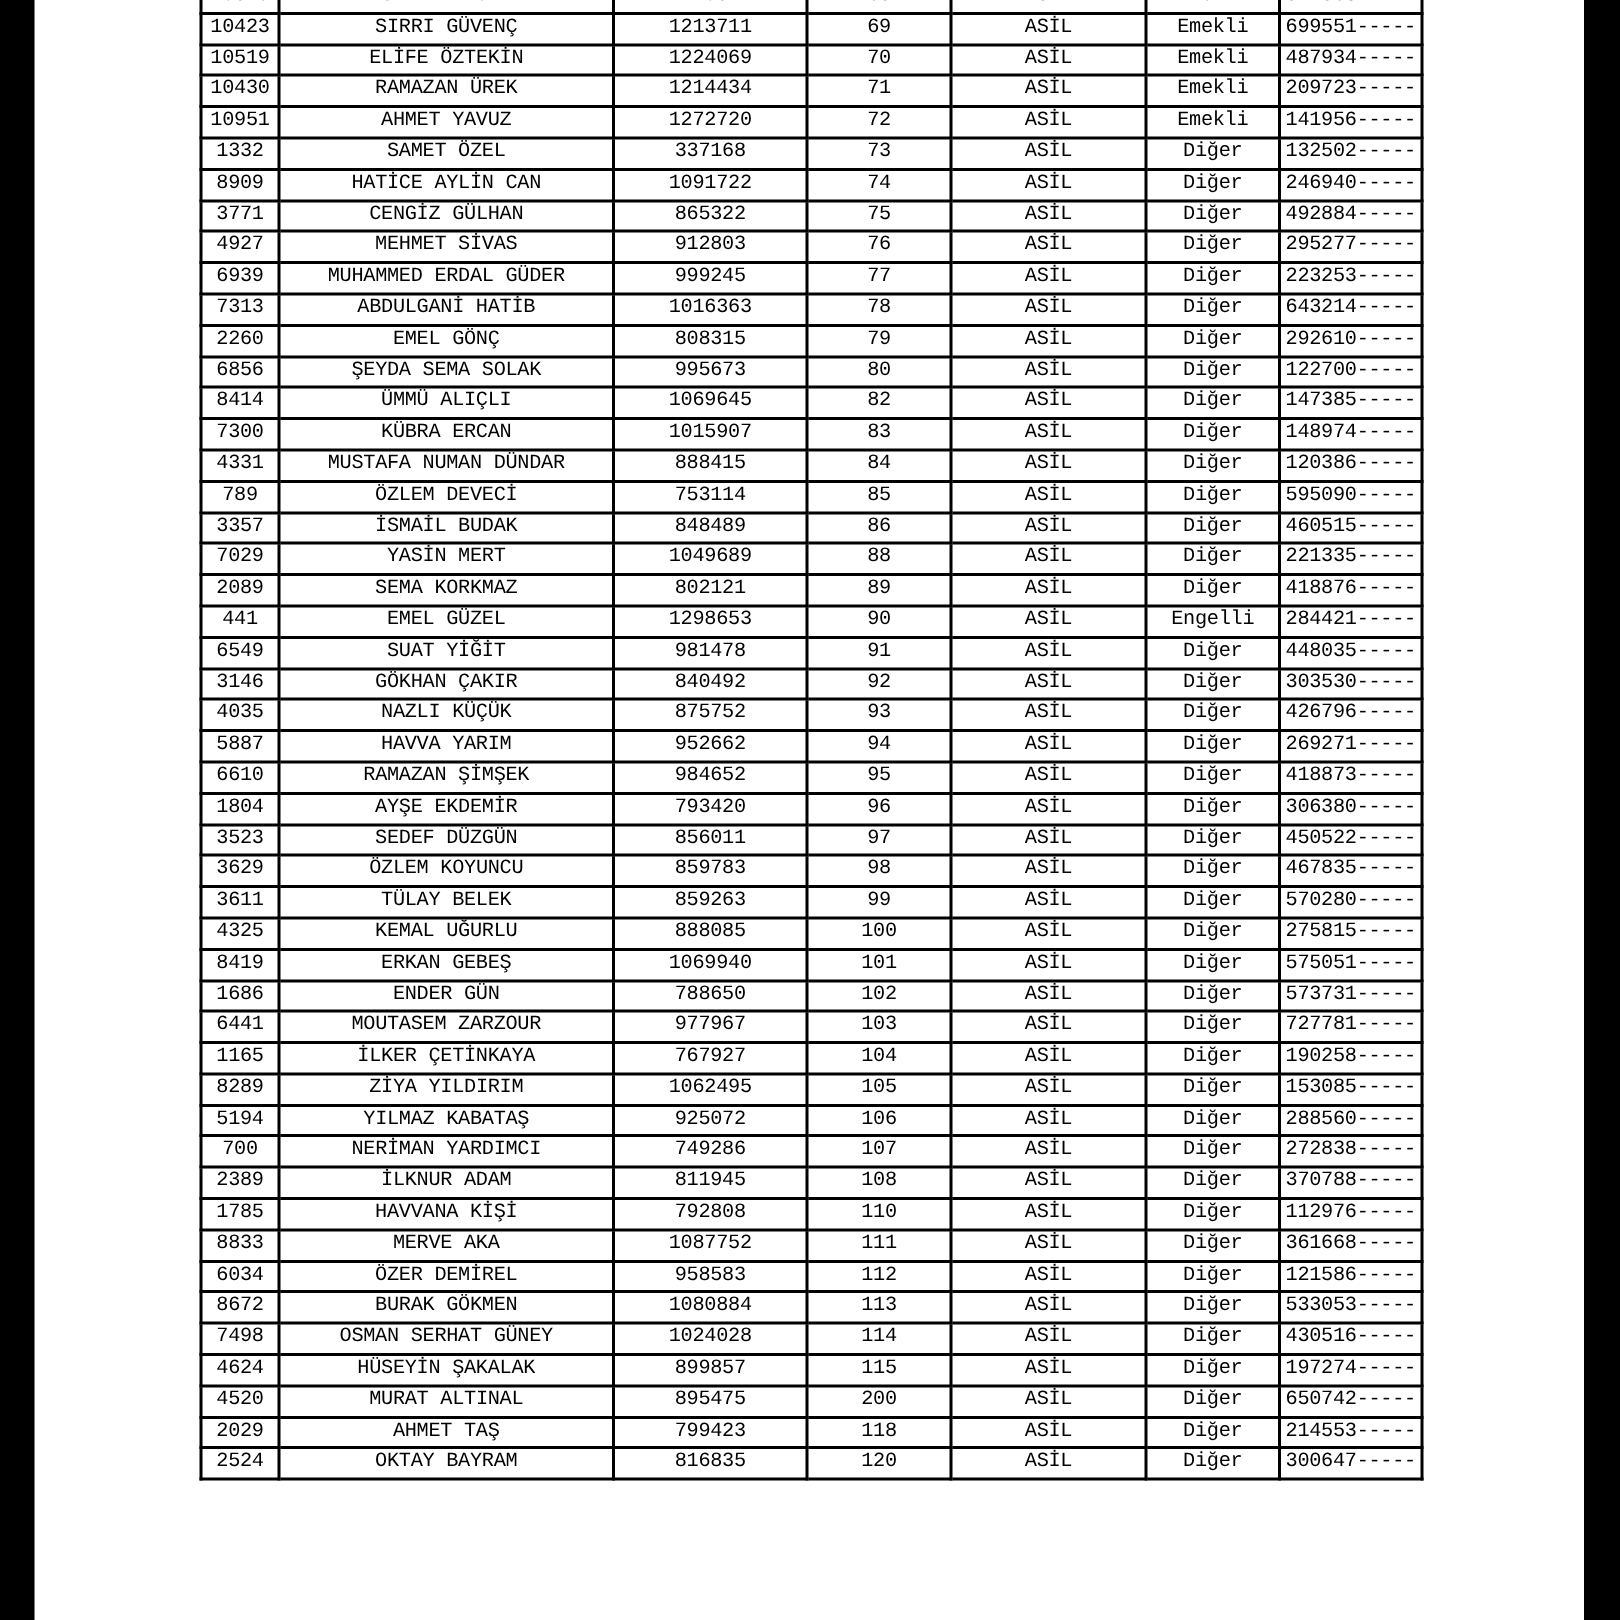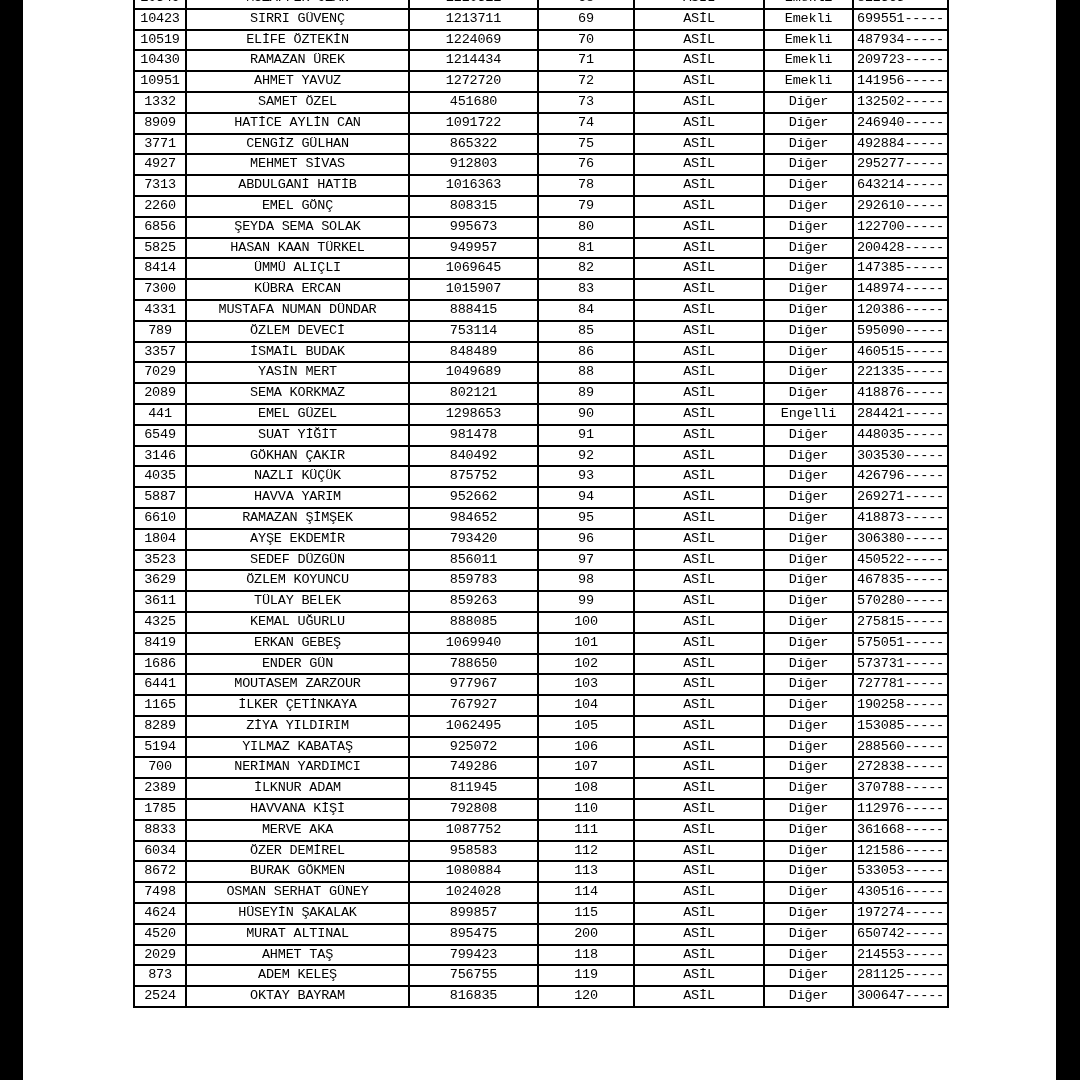--- a/index.html
+++ b/index.html
@@ -112,21 +112,21 @@
             <td>AHMET YAVUZ</td>
             <td>1272720</td>
             <td>72</td>
             <td>ASİL</td>
             <td>Emekli</td>
             <td>141956-----</td>
           </tr>
           <tr>
             <td>1332</td>
             <td>SAMET ÖZEL</td>
-            <td>451680</td>
+            <td>337168</td>
             <td>73</td>
             <td>ASİL</td>
             <td>Diğer</td>
             <td>132502-----</td>
           </tr>
           <tr>
             <td>8909</td>
             <td>HATİCE AYLİN CAN</td>
             <td>1091722</td>
             <td>74</td>
@@ -146,20 +146,29 @@
           <tr>
             <td>4927</td>
             <td>MEHMET SİVAS</td>
             <td>912803</td>
             <td>76</td>
             <td>ASİL</td>
             <td>Diğer</td>
             <td>295277-----</td>
           </tr>
           <tr>
+            <td>6939</td>
+            <td>MUHAMMED ERDAL GÜDER</td>
+            <td>999245</td>
+            <td>77</td>
+            <td>ASİL</td>
+            <td>Diğer</td>
+            <td>223253-----</td>
+          </tr>
+          <tr>
             <td>7313</td>
             <td>ABDULGANİ HATİB</td>
             <td>1016363</td>
             <td>78</td>
             <td>ASİL</td>
             <td>Diğer</td>
             <td>643214-----</td>
           </tr>
           <tr>
             <td>2260</td>
@@ -173,29 +182,20 @@
           <tr>
             <td>6856</td>
             <td>ŞEYDA SEMA SOLAK</td>
             <td>995673</td>
             <td>80</td>
             <td>ASİL</td>
             <td>Diğer</td>
             <td>122700-----</td>
           </tr>
           <tr>
-            <td>5825</td>
-            <td>HASAN KAAN TÜRKEL</td>
-            <td>949957</td>
-            <td>81</td>
-            <td>ASİL</td>
-            <td>Diğer</td>
-            <td>200428-----</td>
-          </tr>
-          <tr>
             <td>8414</td>
             <td>ÜMMÜ ALIÇLI</td>
             <td>1069645</td>
             <td>82</td>
             <td>ASİL</td>
             <td>Diğer</td>
             <td>147385-----</td>
           </tr>
           <tr>
             <td>7300</td>
@@ -486,29 +486,20 @@
             <td>650742-----</td>
           </tr>
           <tr>
             <td>2029</td>
             <td>AHMET TAŞ</td>
             <td>799423</td>
             <td>118</td>
             <td>ASİL</td>
             <td>Diğer</td>
             <td>214553-----</td>
-          </tr>
-          <tr>
-            <td>873</td>
-            <td>ADEM KELEŞ</td>
-            <td>756755</td>
-            <td>119</td>
-            <td>ASİL</td>
-            <td>Diğer</td>
-            <td>281125-----</td>
           </tr>
           <tr>
             <td>2524</td>
             <td>OKTAY BAYRAM</td>
             <td>816835</td>
             <td>120</td>
             <td>ASİL</td>
             <td>Diğer</td>
             <td>300647-----</td>
           </tr>

